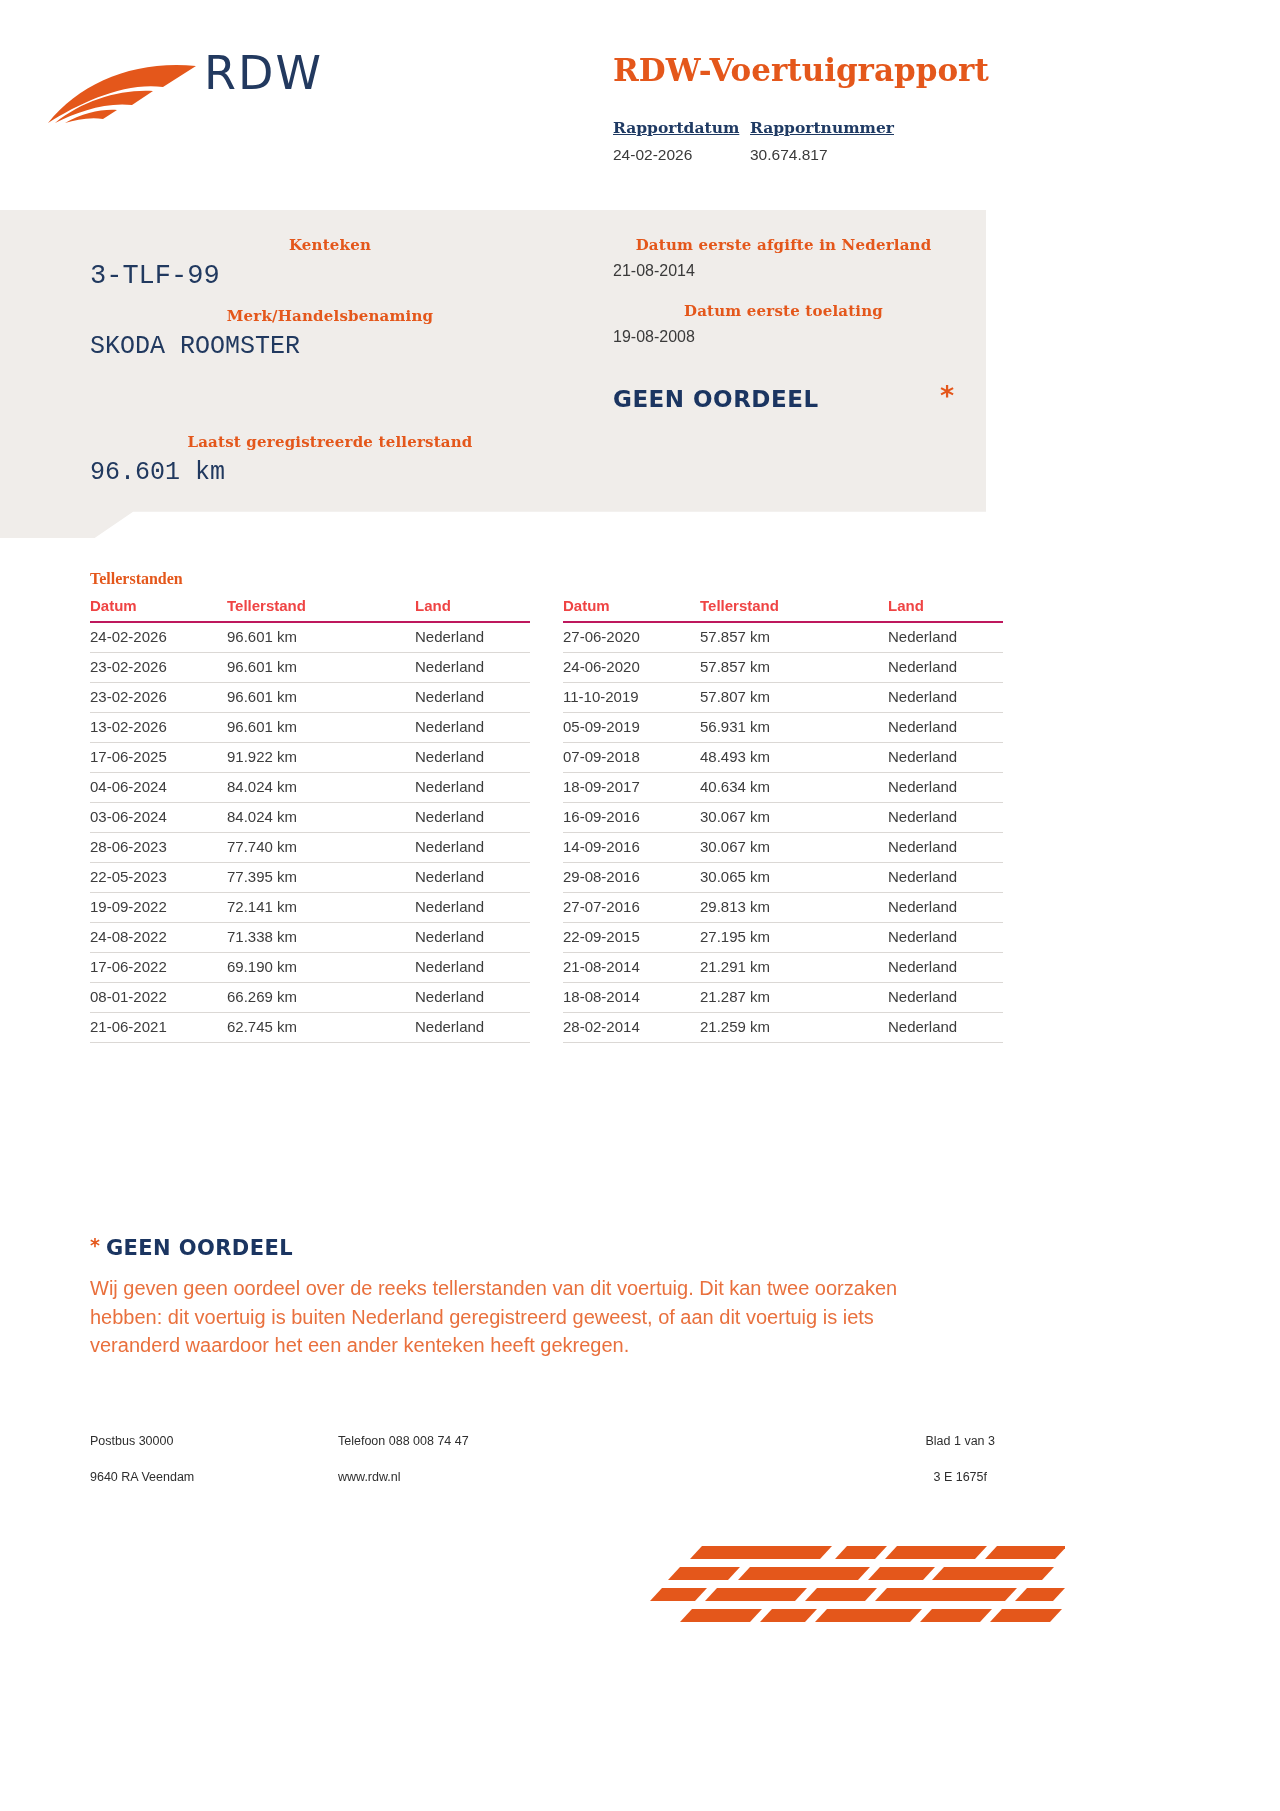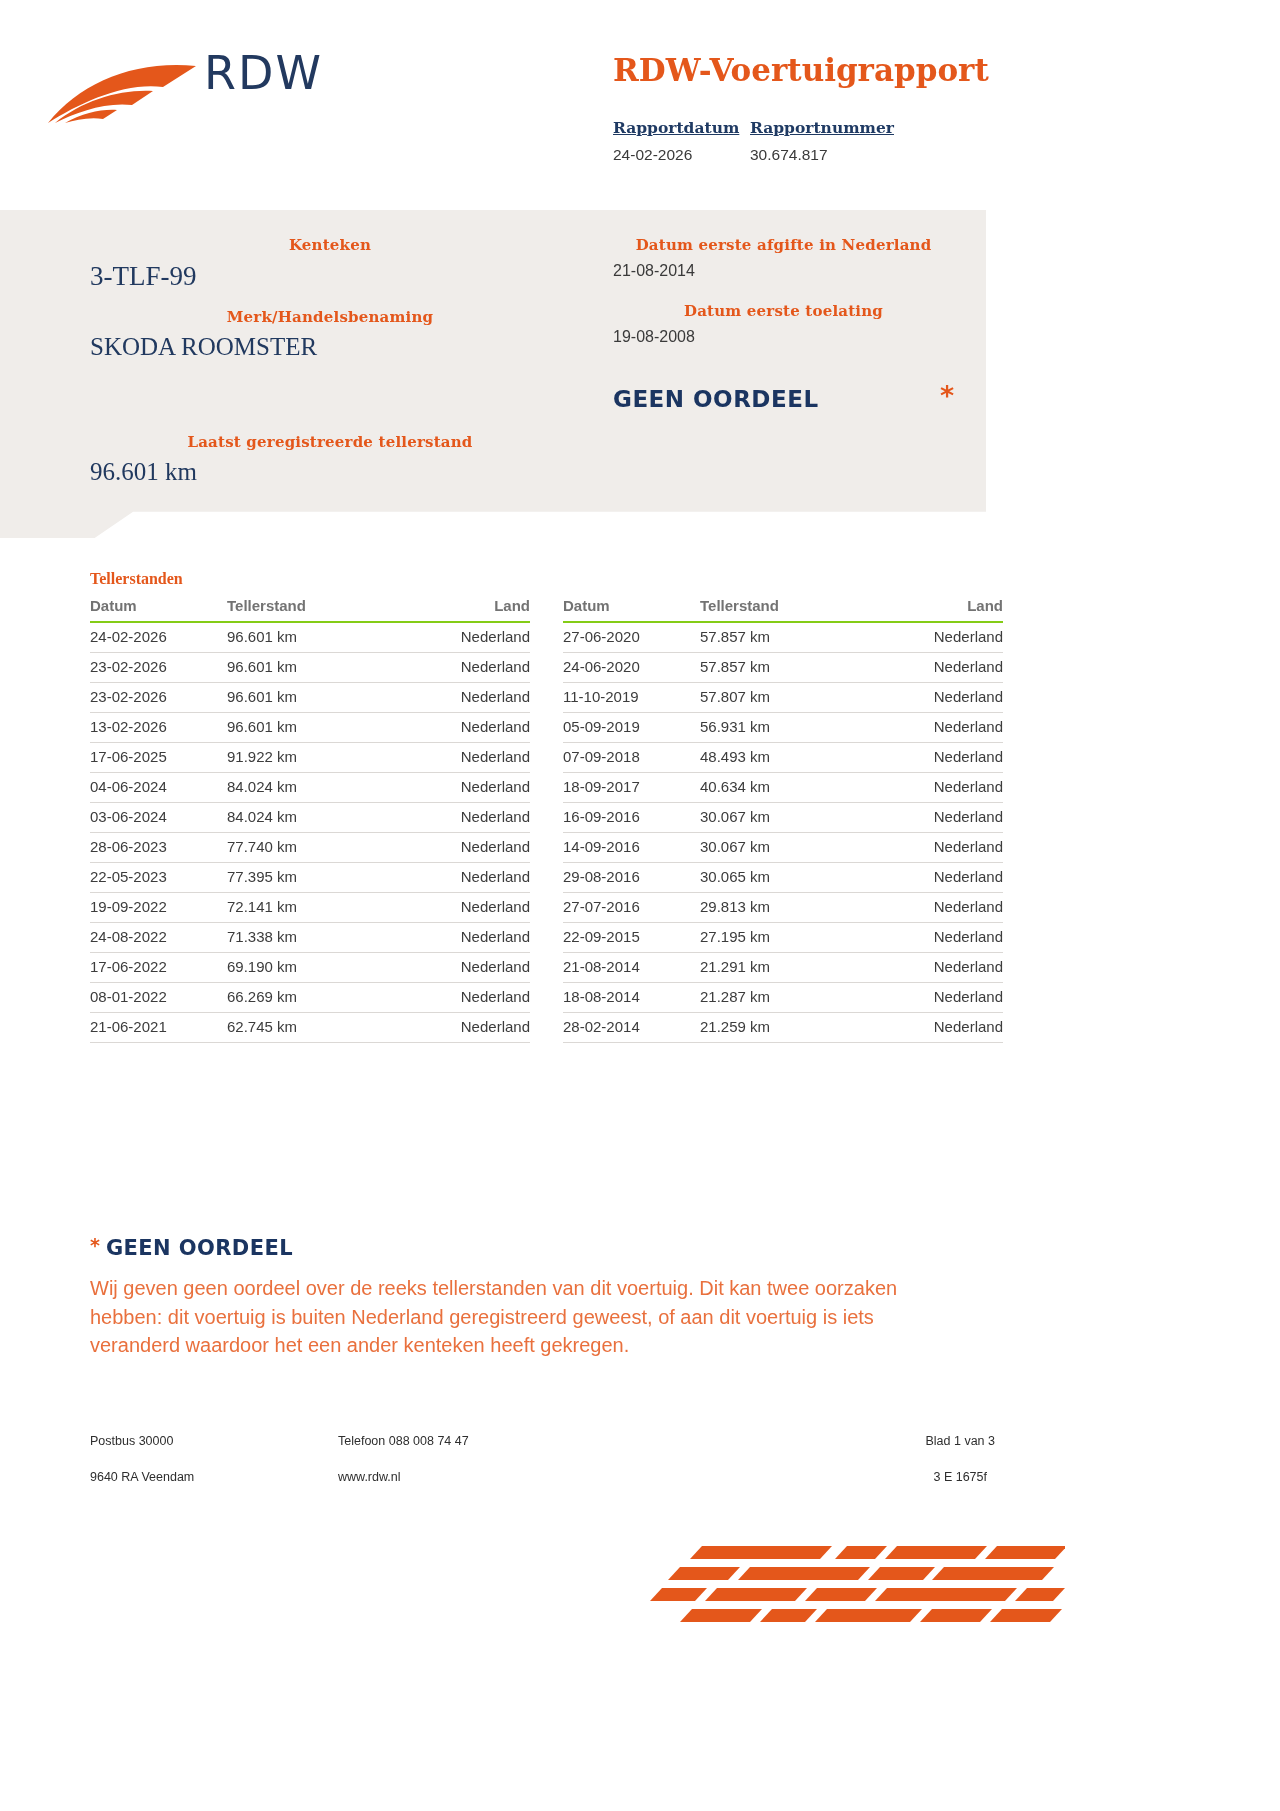--- a/index.html
+++ b/index.html
@@ -34,21 +34,21 @@
     clip-path:polygon(0 0,100% 0,100% 92%,13.5% 92%,9.6% 100%,0 100%);
   }
   .panel-left{position:absolute;left:90px;top:26px;width:480px}
   .panel-right{position:absolute;left:613px;top:26px;width:341px}
   .olabel{
     font-family:"DejaVu Serif",serif;font-weight:700;font-size:15px;color:#E4571B;
     letter-spacing:.2px;
     text-align:center;
   }
   .big-value{
-    font-family:Liberation Serif, serif;color:#21395F;
+    font-family:Liberation Mono, monospace;color:#21395F;
   }
   .kenteken{font-size:27px;margin-top:7px}
   .merk{font-size:25px;margin-top:7px}
   .odo-last{font-size:25px;margin-top:7px}
   .mt16{margin-top:16px}
   .mt72{margin-top:72px}
   .sm-value{margin-top:8px;font-size:16px;color:#3a3a3a}
   .mt22{margin-top:22px}
   .verdict-row{margin-top:40px;display:flex;justify-content:space-between;align-items:flex-start}
   .verdict-text{
@@ -59,28 +59,28 @@
 
   
   .section-title{
     position:absolute;left:90px;top:570px;
     font-family:Liberation Serif, serif;font-weight:700;font-size:16px;color:#E4571B;
   }
   .tables{position:absolute;left:90px;top:597px;display:flex;gap:33px}
   .odo-table{width:440px;font-size:15px;line-height:18px}
   .odo-head{
     display:grid;grid-template-columns:137px 1fr 115px;
-    padding-bottom:6px;border-bottom:2px solid #84cc16;
-    font-weight:bold;color:#737373;
+    padding-bottom:6px;border-bottom:2px solid #be185d;
+    font-weight:bold;color:#ef4444;
   }
   .odo-row{
     display:grid;grid-template-columns:137px 1fr 115px;
     padding:5px 0 6px 0;border-bottom:1px solid #DBD8D5;color:#3c3c3c;
   }
-  .cell-land{text-align:right}
+  .cell-land{text-align:left}
 
   
   .note{position:absolute;left:90px;top:1236px;width:855px}
   .note-head{display:flex;align-items:flex-start}
   .note-ast{
     font-family:"DejaVu Sans",sans-serif;font-weight:700;font-size:19px;color:#E4571B;
     margin-right:6px;margin-top:-2px;
   }
   .note-title{
     font-family:"DejaVu Sans",sans-serif;font-weight:700;font-size:21px;

